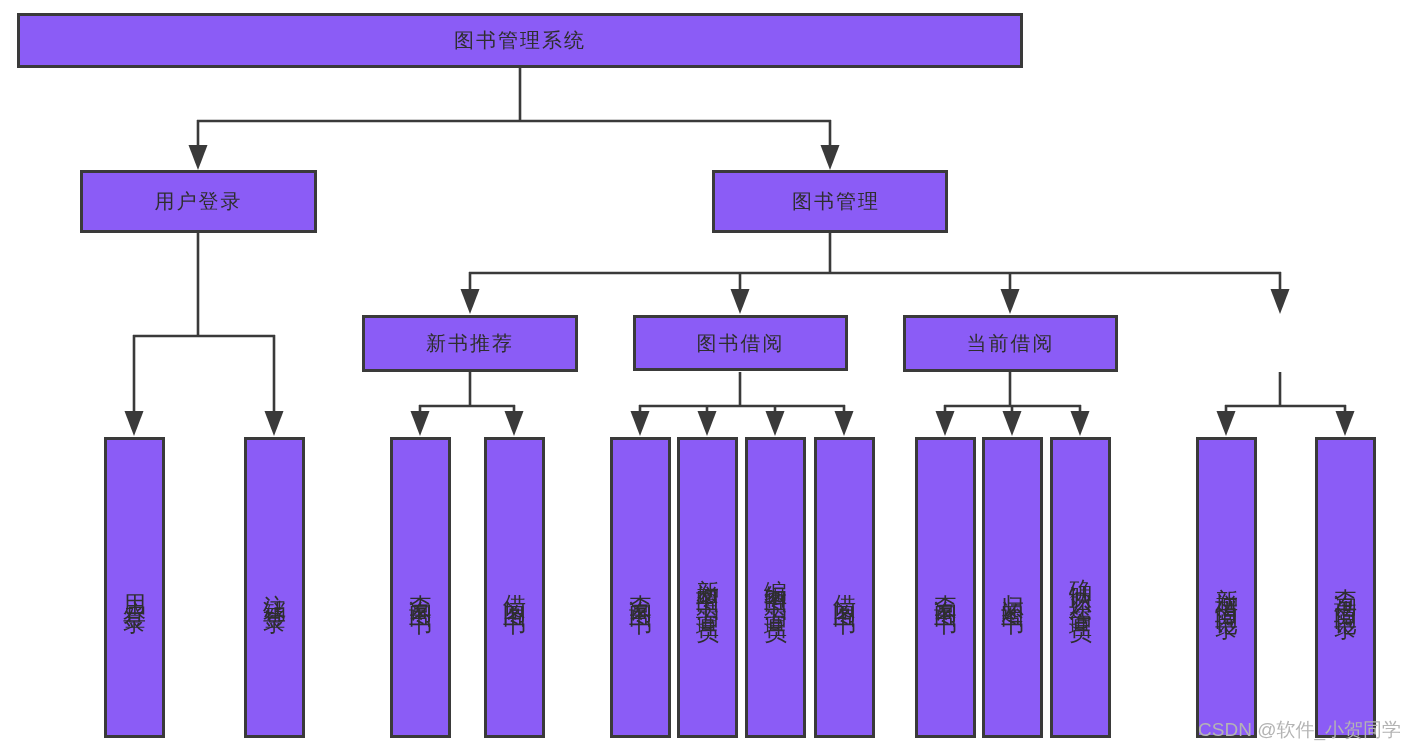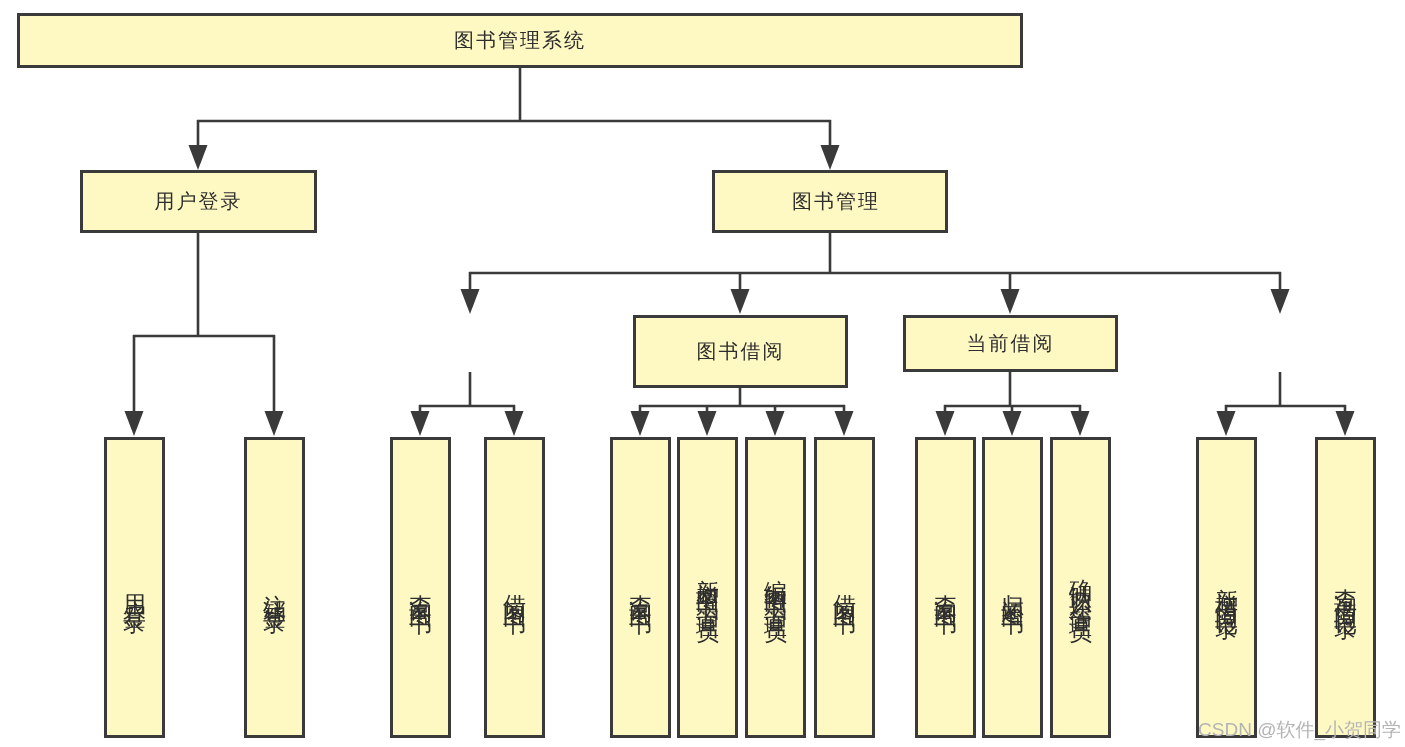--- a/index.html
+++ b/index.html
@@ -8,21 +8,21 @@
     width:1405px;height:747px;
     background:#ffffff;
     font-family:"Liberation Sans","DejaVu Sans",sans-serif;
     overflow:hidden;
   }
   .connectors{position:absolute;left:0;top:0;z-index:1;}
   .connectors line{stroke:var(--line,#3a3a3a);stroke-width:2.6;}
   .connectors polygon{fill:var(--line,#3a3a3a);}
   .box{
     position:absolute;
-    background:#fef9c3;
+    background:#8b5cf6;
     border:3px solid var(--line,#3a3a3a);
     box-sizing:border-box;
     display:flex;align-items:center;justify-content:center;
     color:#2e2e2e;
     z-index:2;
   }
   .h-box{font-size:20px;letter-spacing:2px;white-space:nowrap;}
   .v-box{
     font-size:23px;
     letter-spacing:6px;
@@ -113,21 +113,24 @@
     <span>图书管理系统</span>
   </div>
 
   <div class="box h-box" style="left:80px;top:170px;width:237px;height:63px;">
     <span>用户登录</span>
   </div>
   <div class="box h-box" style="left:712px;top:170px;width:236px;height:63px;padding-left:12px;">
     <span>图书管理</span>
   </div>
 
-  <div class="box h-box" style="left:633px;top:315px;width:215px;height:73px;">
+  <div class="box h-box" style="left:362px;top:315px;width:216px;height:57px;">
+    <span>新书推荐</span>
+  </div>
+  <div class="box h-box" style="left:633px;top:315px;width:215px;height:56px;">
     <span>图书借阅</span>
   </div>
   <div class="box h-box" style="left:903px;top:315px;width:215px;height:57px;align-items:center;">
     <span>当前借阅</span>
   </div>
 
   <div class="box v-box" style="left:104px;top:437px;width:61px;height:301px;">
     <span class="v-text">用户登录</span>
   </div>
   <div class="box v-box" style="left:244px;top:437px;width:61px;height:301px;">

